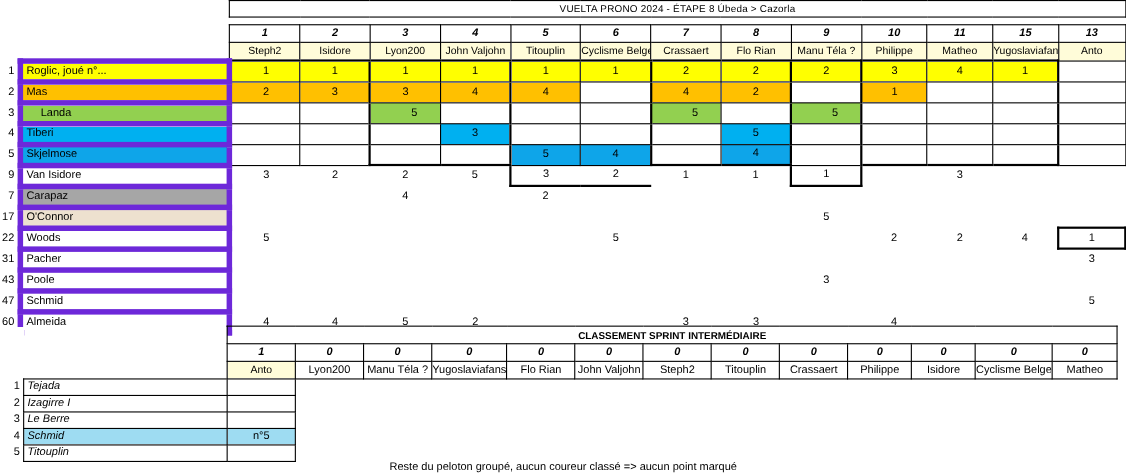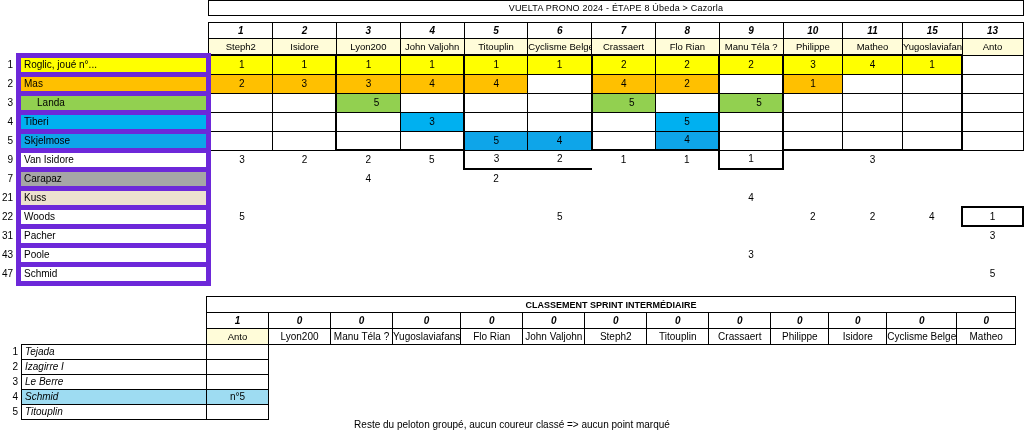--- a/index.html
+++ b/index.html
@@ -323,38 +323,38 @@
     <td class="plain"></td>
     <td class="plain"></td>
     <td class="plain"></td>
     <td class="plain"></td>
     <td class="plain"></td>
     <td class="plain"></td>
     <td class="plain"></td>
     <td class="plain"></td>
   </tr>
 
-
-  <tr style="height:15px">
-    <td class="rownum">21</td>
-    <td class="rowname c-beige">Kuss</td>
-    <td class="plain"></td>
-    <td class="plain"></td>
-    <td class="plain"></td>
-    <td class="plain"></td>
-    <td class="plain"></td>
-    <td class="plain"></td>
-    <td class="plain"></td>
-    <td class="plain"></td>
-    <td class="plain c-beige">4</td>
-    <td class="plain"></td>
-    <td class="plain"></td>
-    <td class="plain"></td>
-    <td class="plain"></td>
-  </tr>
+  <tr style="height:15px">
+    <td class="rownum">17</td>
+    <td class="rowname c-beige">O'Connor</td>
+    <td class="plain"></td>
+    <td class="plain"></td>
+    <td class="plain"></td>
+    <td class="plain"></td>
+    <td class="plain"></td>
+    <td class="plain"></td>
+    <td class="plain"></td>
+    <td class="plain"></td>
+    <td class="plain c-gray">5</td>
+    <td class="plain"></td>
+    <td class="plain"></td>
+    <td class="plain"></td>
+    <td class="plain"></td>
+  </tr>
+
 
   <tr style="height:15px">
     <td class="rownum">22</td>
     <td class="rowname">Woods</td>
     <td class="plain">5</td>
     <td class="plain"></td>
     <td class="plain"></td>
     <td class="plain"></td>
     <td class="plain"></td>
     <td class="plain">5</td>
@@ -414,20 +414,37 @@
     <td class="plain"></td>
     <td class="plain"></td>
     <td class="plain"></td>
     <td class="plain"></td>
     <td class="plain"></td>
     <td class="plain"></td>
     <td class="plain"></td>
     <td class="plain">5</td>
   </tr>
 
+  <tr style="height:15px">
+    <td class="rownum">60</td>
+    <td class="rowname">Almeida</td>
+    <td class="plain">4</td>
+    <td class="plain">4</td>
+    <td class="plain">5</td>
+    <td class="plain">2</td>
+    <td class="plain"></td>
+    <td class="plain"></td>
+    <td class="plain">3</td>
+    <td class="plain">3</td>
+    <td class="plain"></td>
+    <td class="plain">4</td>
+    <td class="plain"></td>
+    <td class="plain"></td>
+    <td class="plain"></td>
+  </tr>
 </tbody>
   </table>
 
 <div id="sprint-wrap">
 <table>
   <colgroup>
     <col style="width:18px">
     <col style="width:185px">
     <col style="width:62px">
         <col style="width:62px">

